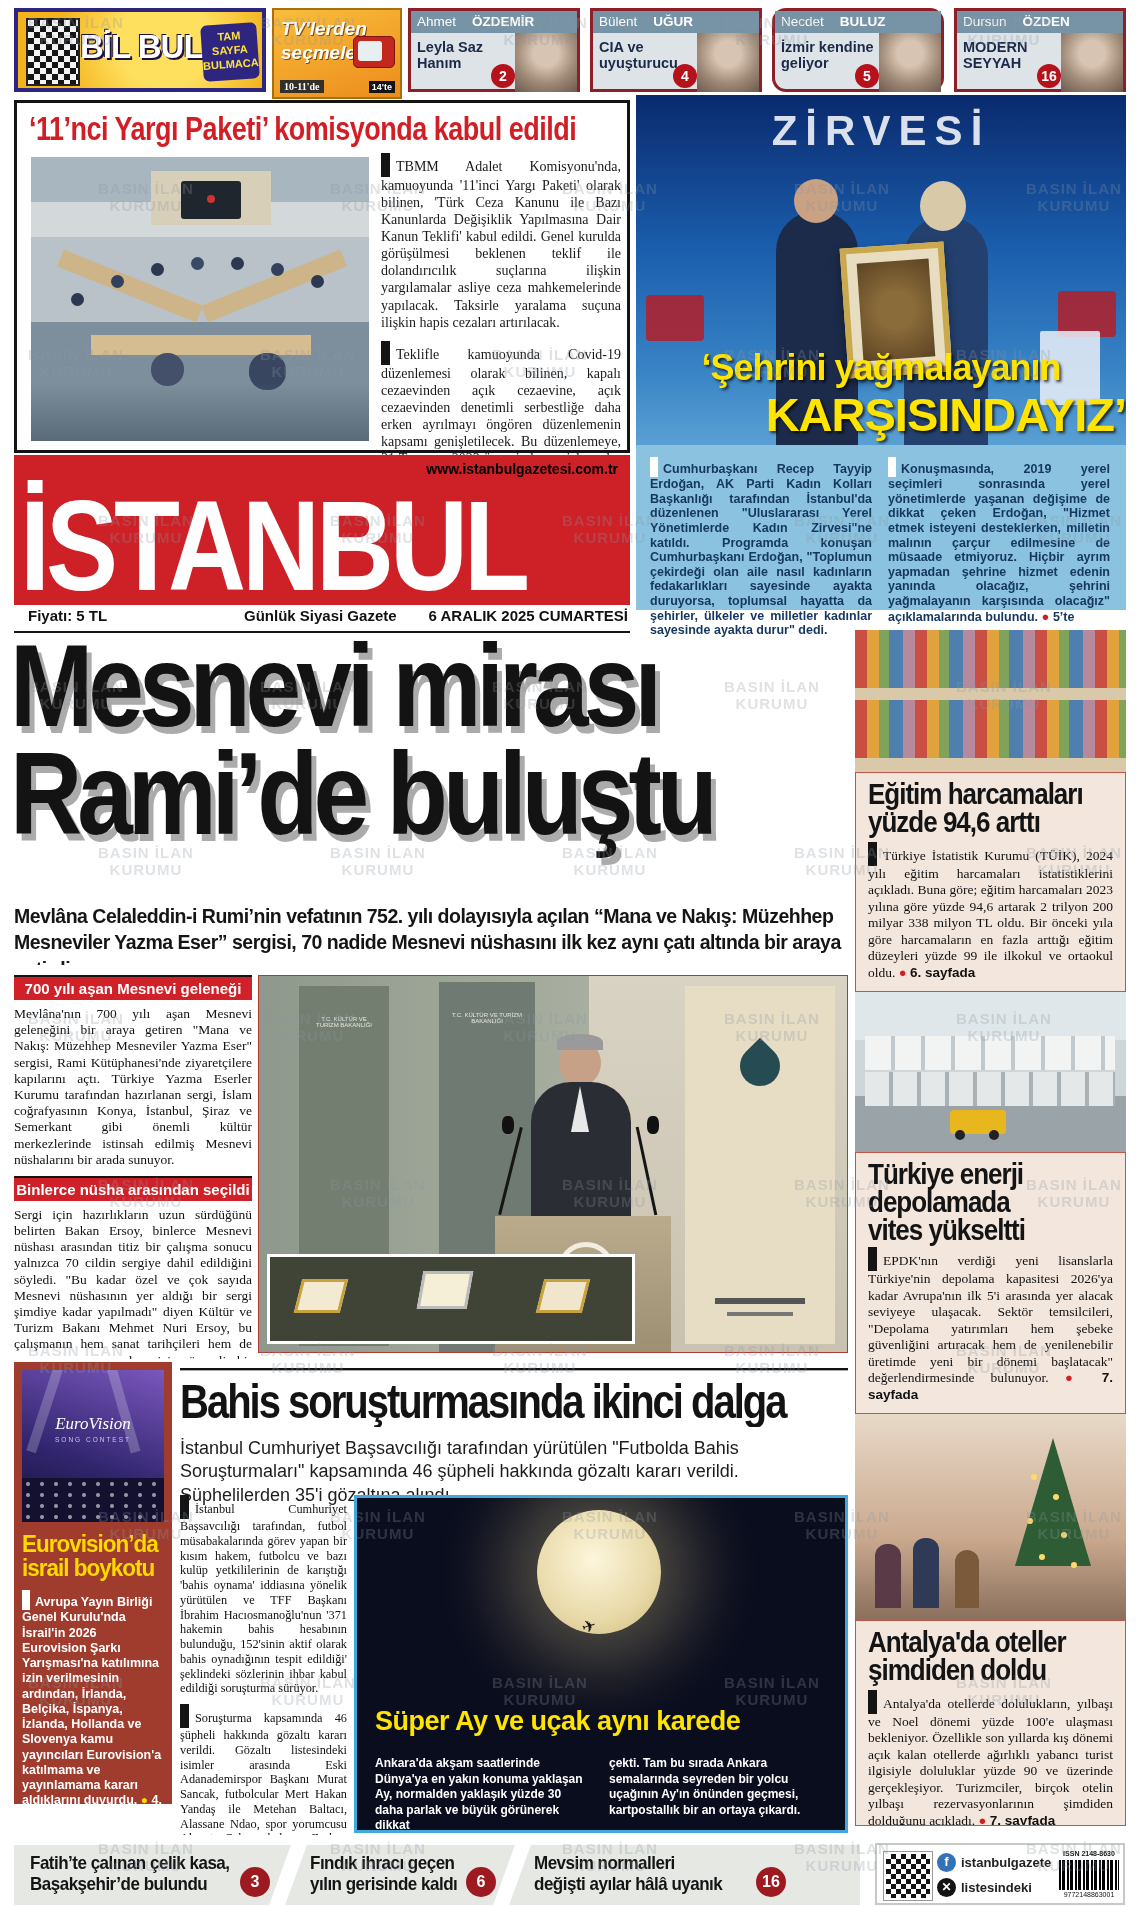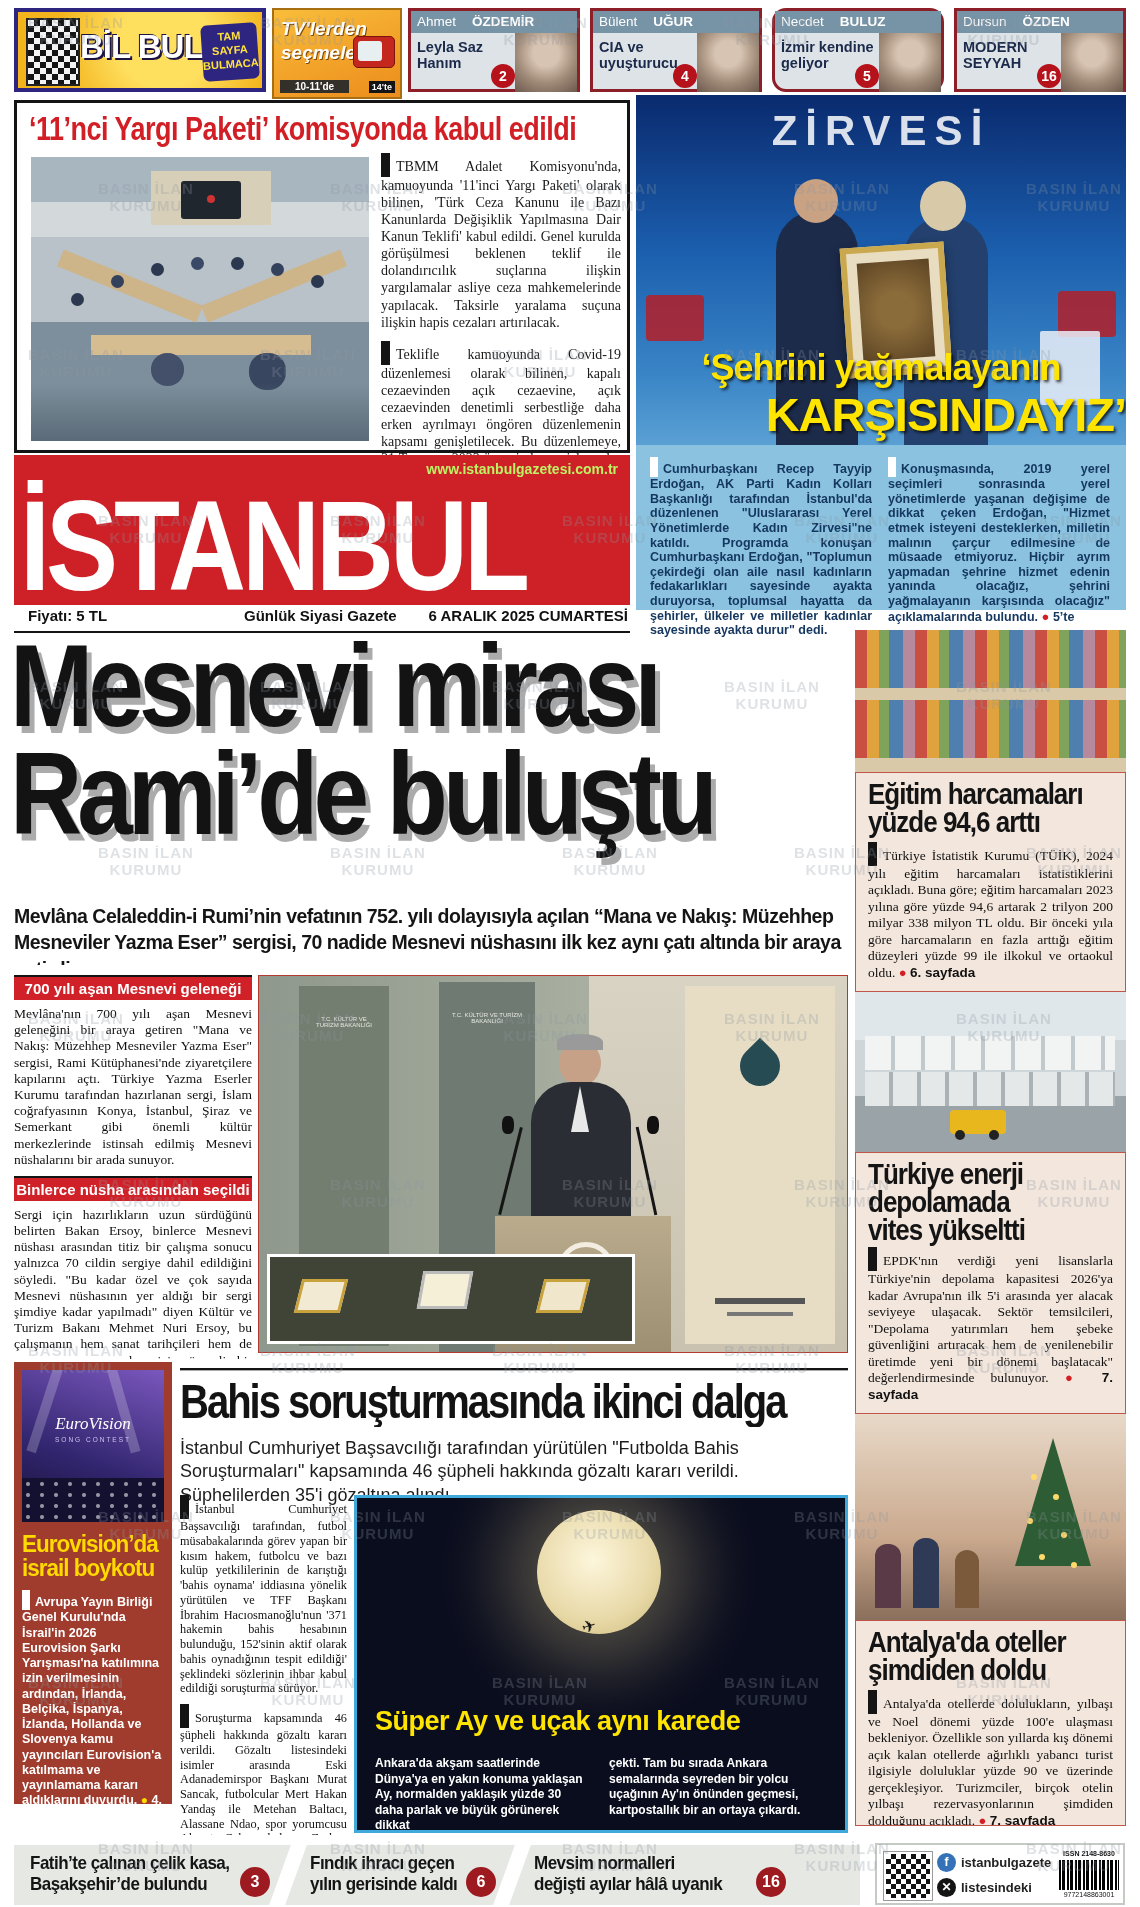--- a/index.html
+++ b/index.html
@@ -20,21 +20,21 @@
           text-shadow:2px 2px 0 #1c1340,-1px -1px 0 #1c1340;}
   .bilbul small{font-size:20px;font-weight:bold;}
   .bbadge{right:4px;top:12px;width:56px;height:56px;background:#2e2580;color:#ffe23c;border-radius:6px;
           font-size:11px;font-weight:bold;text-align:center;line-height:1.25;padding-top:6px;box-sizing:border-box;
           transform:rotate(-4deg);}
   .promo2{left:272px;top:8px;width:130px;height:91px;background:linear-gradient(160deg,#f9bd3a,#ec8c1c);
           border:2px solid #a86e12;box-sizing:border-box;}
   .tvline{left:7px;font-style:italic;font-weight:bold;color:#fff;font-size:19px;text-shadow:1px 1px 0 #7e4a08;}
   .tvset{right:5px;top:26px;width:40px;height:30px;background:#c4271d;border-radius:5px;border:1px solid #7c130c;}
   .tvscr{position:absolute;left:4px;top:4px;width:24px;height:20px;background:#e8eff0;border-radius:3px;}
-  .tvbadge{left:6px;bottom:4px;background:#33302a;color:#fff;font-size:10px;font-weight:bold;padding:1px 15px;}
+  .tvbadge{left:6px;bottom:4px;background:#33302a;color:#fff;font-size:10px;font-weight:bold;padding:1px 4px;font-family:Liberation Serif, serif;}
   .tvbadge2{right:5px;bottom:4px;background:#141414;color:#fff;font-size:9px;font-weight:bold;padding:1px 3px;}
   .colbox{top:8px;width:172px;height:84px;border:3px solid #8c1f28;box-sizing:border-box;background:#dde3e7;}
   .colhead{position:absolute;left:0;top:0;right:0;height:22px;background:#7793a6;color:#fff;
            font-size:13.5px;line-height:22px;padding-left:6px;box-sizing:border-box;white-space:nowrap;}
   .colhead b{margin-left:16px;}
   .coltitle{position:absolute;left:6px;top:28px;width:96px;font-size:14.5px;font-weight:bold;color:#1b2a4a;line-height:1.12;}
   .colphoto{position:absolute;right:0;top:22px;width:62px;height:59px;
             background:radial-gradient(circle at 50% 35%,#d8c4b2 0 26%,#a08a78 60%,#6d5a4e);}
   .pgbadge{position:absolute;right:62px;bottom:1px;width:24px;height:24px;border-radius:50%;background:#b5121b;
            color:#fff;font-size:14px;font-weight:bold;text-align:center;line-height:24px;}
@@ -62,21 +62,21 @@
   .frame{position:absolute;left:208px;top:150px;width:92px;height:118px;background:#e9ddc1;
          border:6px solid #c9a84e;transform:rotate(-4deg);box-shadow:0 4px 10px rgba(0,0,0,.4);}
   .frame div{position:absolute;inset:10px;background:radial-gradient(circle,#8a6b3a 0 30%,#5c4423);}
   .redtag{position:absolute;width:58px;height:46px;background:rgba(180,30,40,.85);border-radius:4px;}
   .eh1{position:absolute;left:0;width:100%;text-align:center;color:#ffe400;font-weight:bold;
        text-shadow:2px 2px 3px rgba(0,0,0,.75);letter-spacing:-1px;}
   .ecol{position:absolute;top:362px;width:222px;font-size:12.5px;font-weight:bold;color:#14365f;
         line-height:1.17;text-align:justify;}
   
   .mast{left:14px;top:455px;width:616px;height:150px;background:#cd2127;overflow:hidden;}
-  .masturl{position:absolute;right:12px;top:6px;color:#bef264;font-size:14px;font-weight:bold;}
+  .masturl{position:absolute;right:12px;top:6px;color:#000000;font-size:14px;font-weight:bold;}
   .mastlogo{position:absolute;left:6px;top:28px;color:#fff;font-size:108px;font-weight:bold;
             letter-spacing:-4px;transform:scaleY(1.18);transform-origin:top left;line-height:1;}
   .dateline{left:14px;top:607px;width:616px;height:24px;border-bottom:2px solid #141414;
             font-size:15px;font-weight:bold;color:#111;}
   
   .bigh{left:10px;top:632px;width:845px;font-size:100px;font-weight:bold;letter-spacing:-5px;
         line-height:0.93;color:#131313;transform:scaleY(1.16);transform-origin:top left;
         text-shadow:5px 6px 0 #ababab;white-space:nowrap;}
   .deck{left:14px;top:903px;width:836px;height:62px;overflow:hidden;font-size:19.5px;font-weight:bold;
         letter-spacing:-0.5px;line-height:1.35;color:#151515;}

